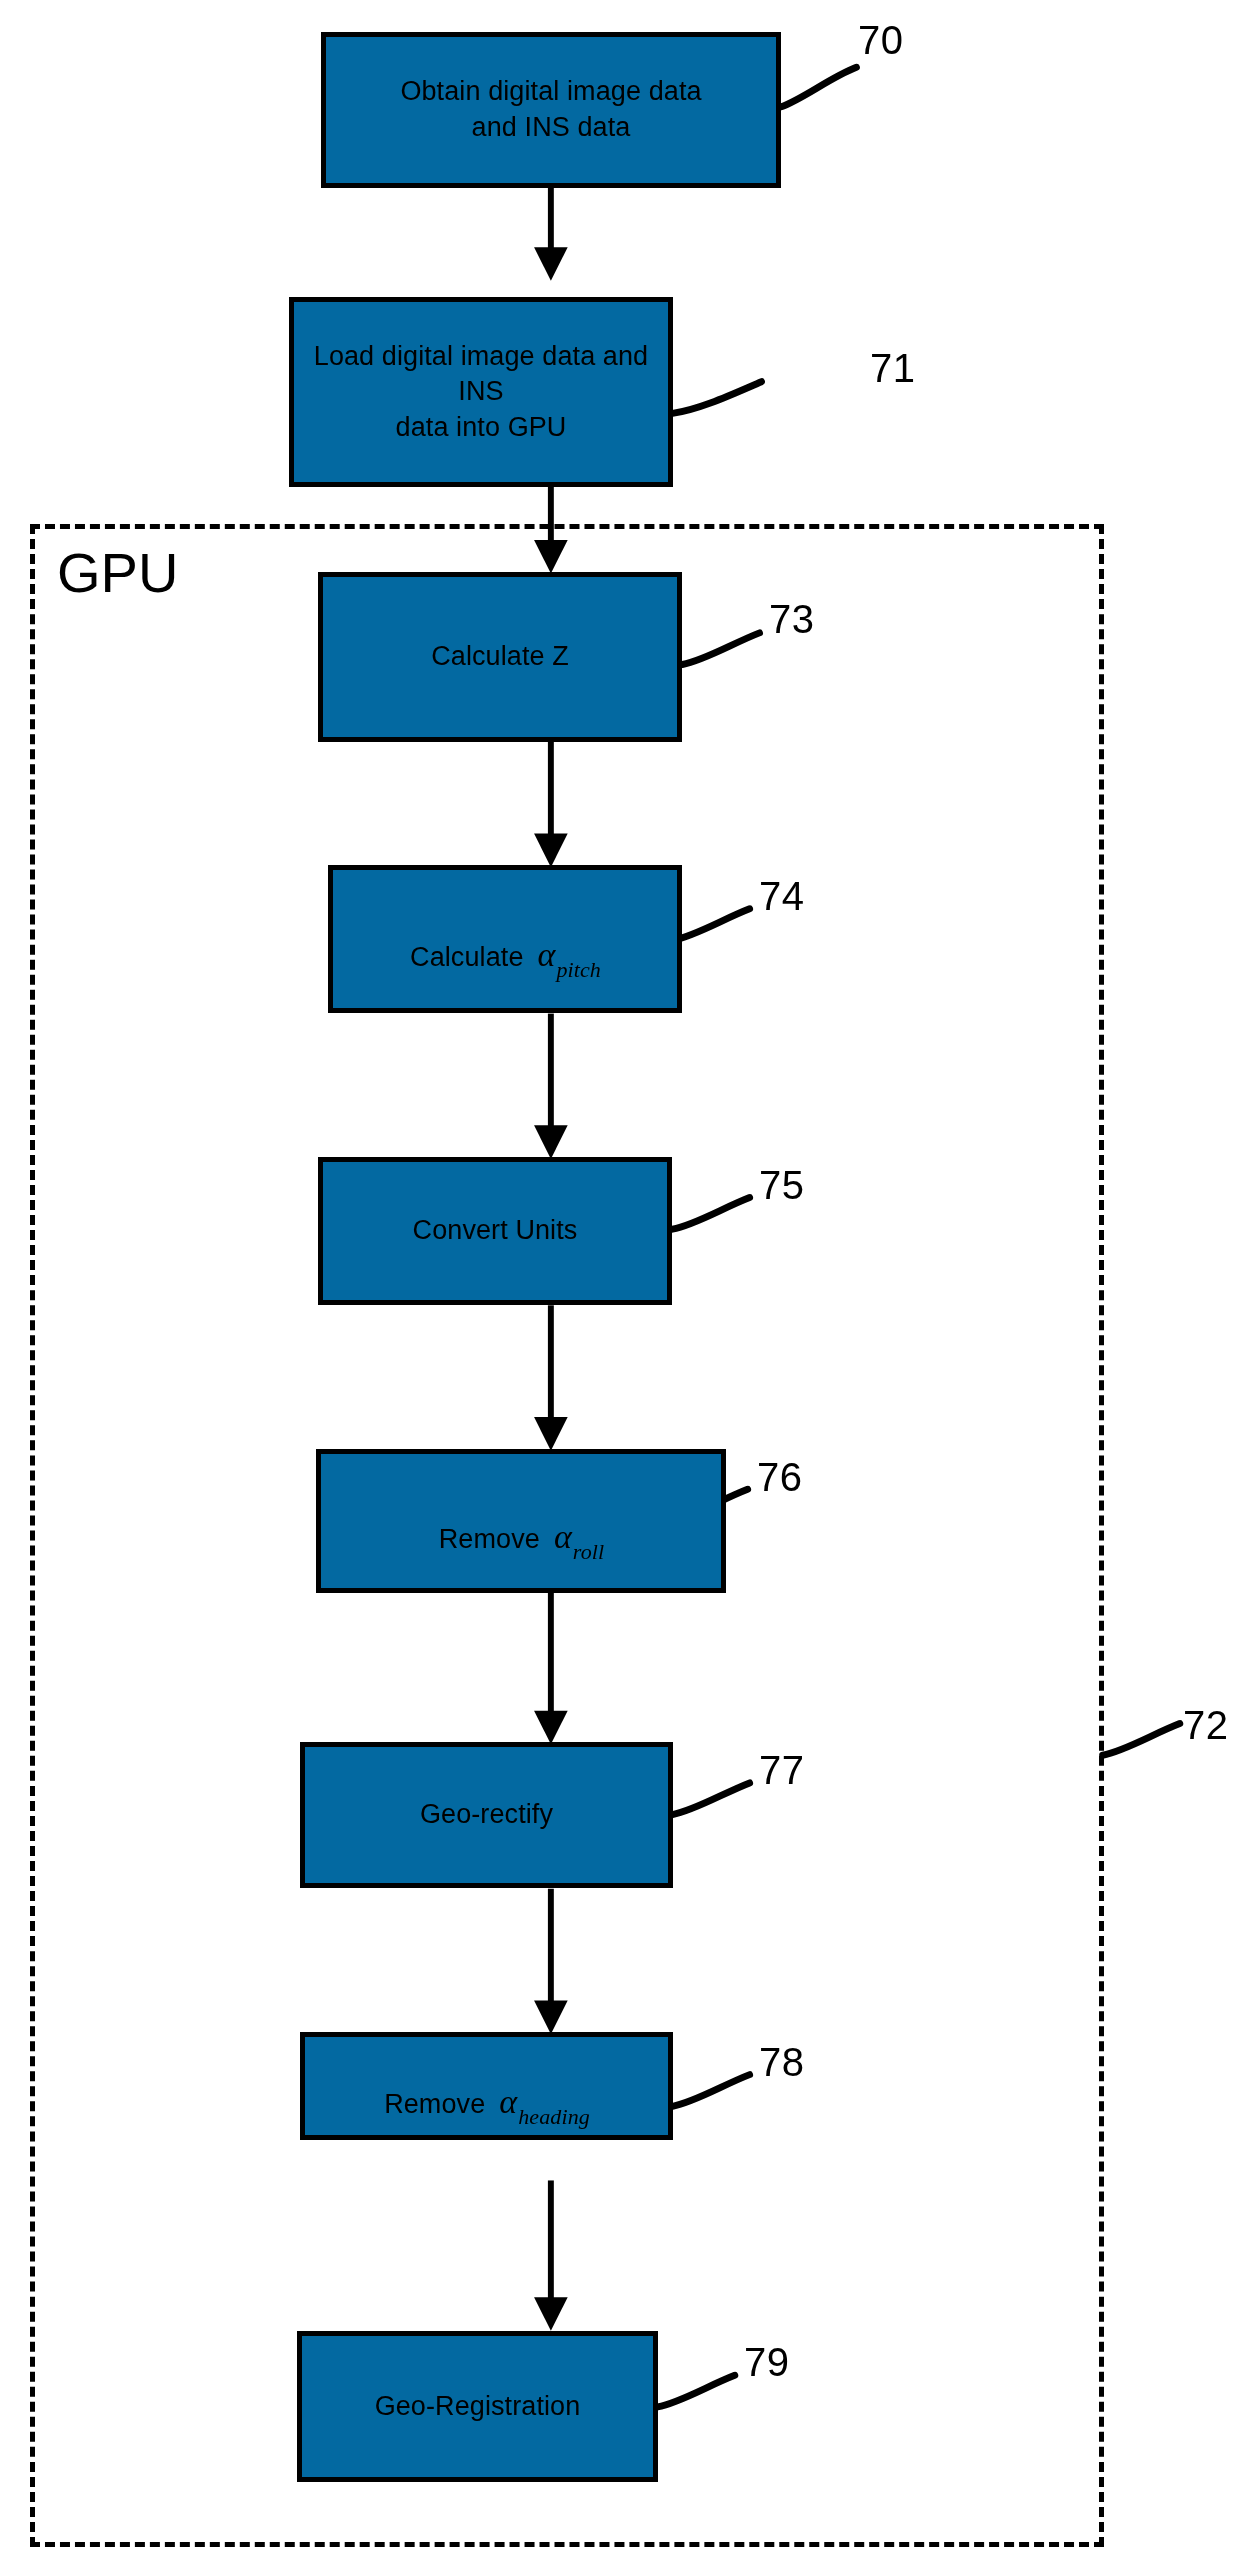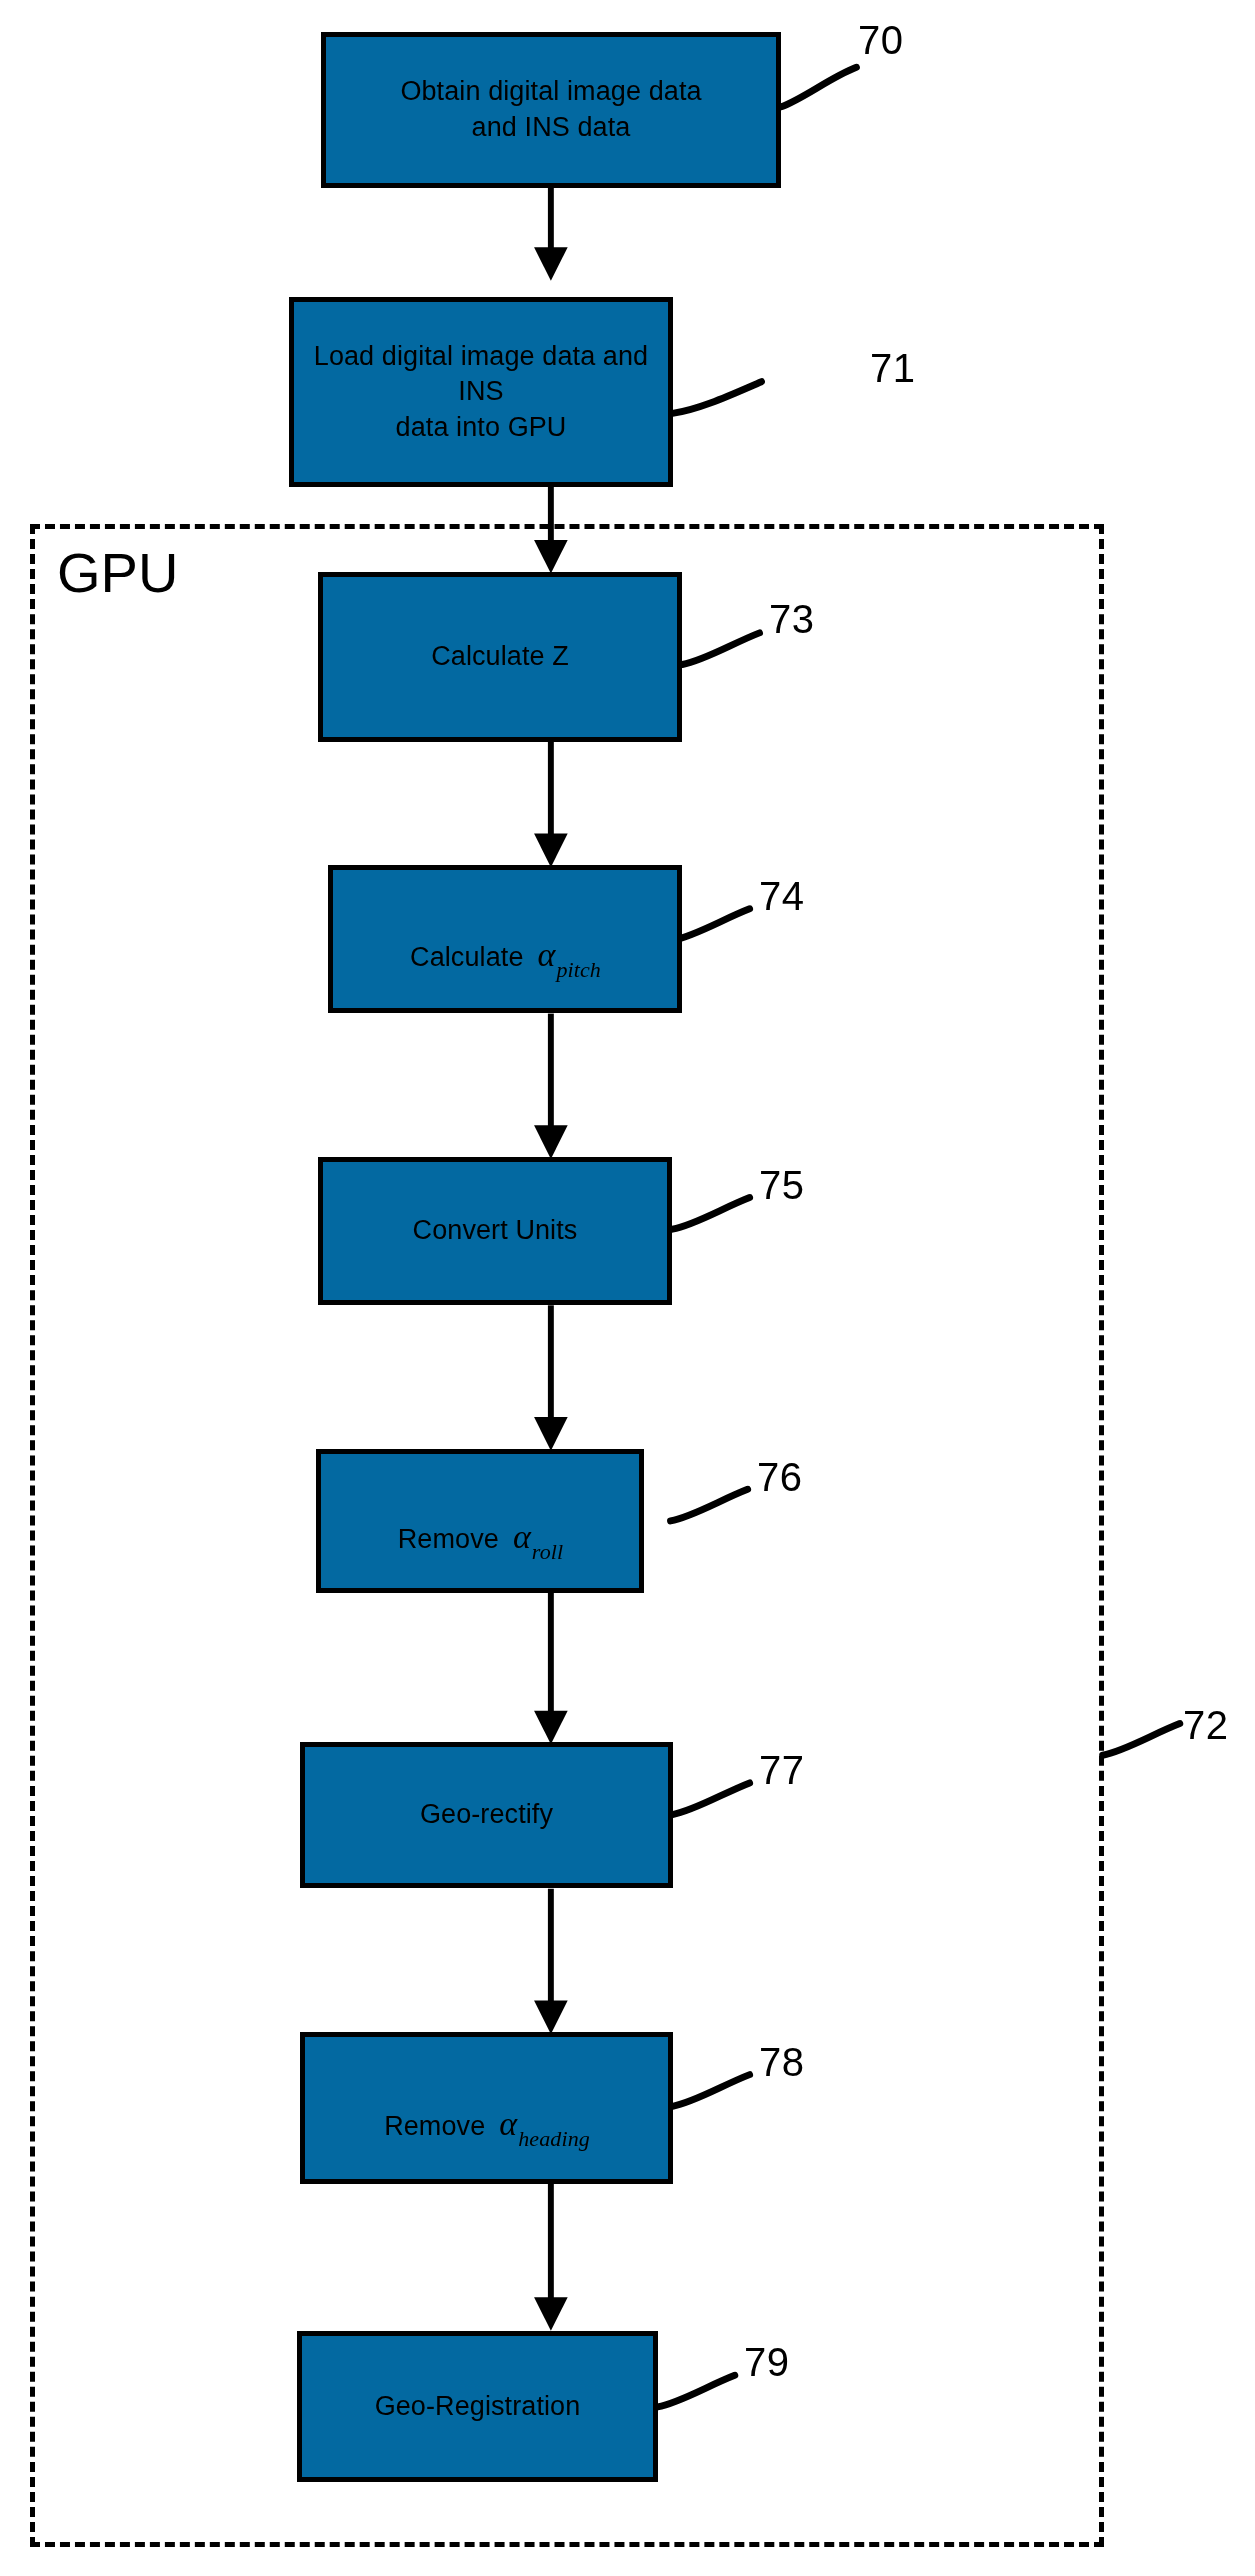--- a/index.html
+++ b/index.html
@@ -187,33 +187,33 @@
       <span>Calculate</span><span class="mathterm"><span class="alpha">α</span><span class="sub">pitch</span></span>
     </div>
   </div>
   <div class="refnum" style="left:759px; top:876px;">74</div>
 
   <div class="pbox" style="left:318px; top:1157px; width:354px; height:148px;">
     <div class="boxlabel">Convert Units</div>
   </div>
   <div class="refnum" style="left:759px; top:1165px;">75</div>
 
-  <div class="pbox" style="left:316px; top:1449px; width:328px; height:144px;">
+  <div class="pbox" style="left:316px; top:1449px; width:410px; height:144px;">
     <div class="boxlabel">
       <span>Remove</span><span class="mathterm"><span class="alpha">α</span><span class="sub">roll</span></span>
     </div>
   </div>
   <div class="refnum" style="left:757px; top:1457px;">76</div>
 
   <div class="pbox" style="left:300px; top:1742px; width:373px; height:146px;">
     <div class="boxlabel">Geo-rectify</div>
   </div>
   <div class="refnum" style="left:759px; top:1750px;">77</div>
 
-  <div class="pbox" style="left:300px; top:2032px; width:373px; height:152px;">
+  <div class="pbox" style="left:300px; top:2032px; width:373px; height:108px;">
     <div class="boxlabel">
       <span>Remove</span><span class="mathterm"><span class="alpha">α</span><span class="sub">heading</span></span>
     </div>
   </div>
   <div class="refnum" style="left:759px; top:2042px;">78</div>
 
   <div class="pbox" style="left:297px; top:2331px; width:361px; height:151px;">
     <div class="boxlabel">Geo-Registration</div>
   </div>
   <div class="refnum" style="left:744px; top:2342px;">79</div>

